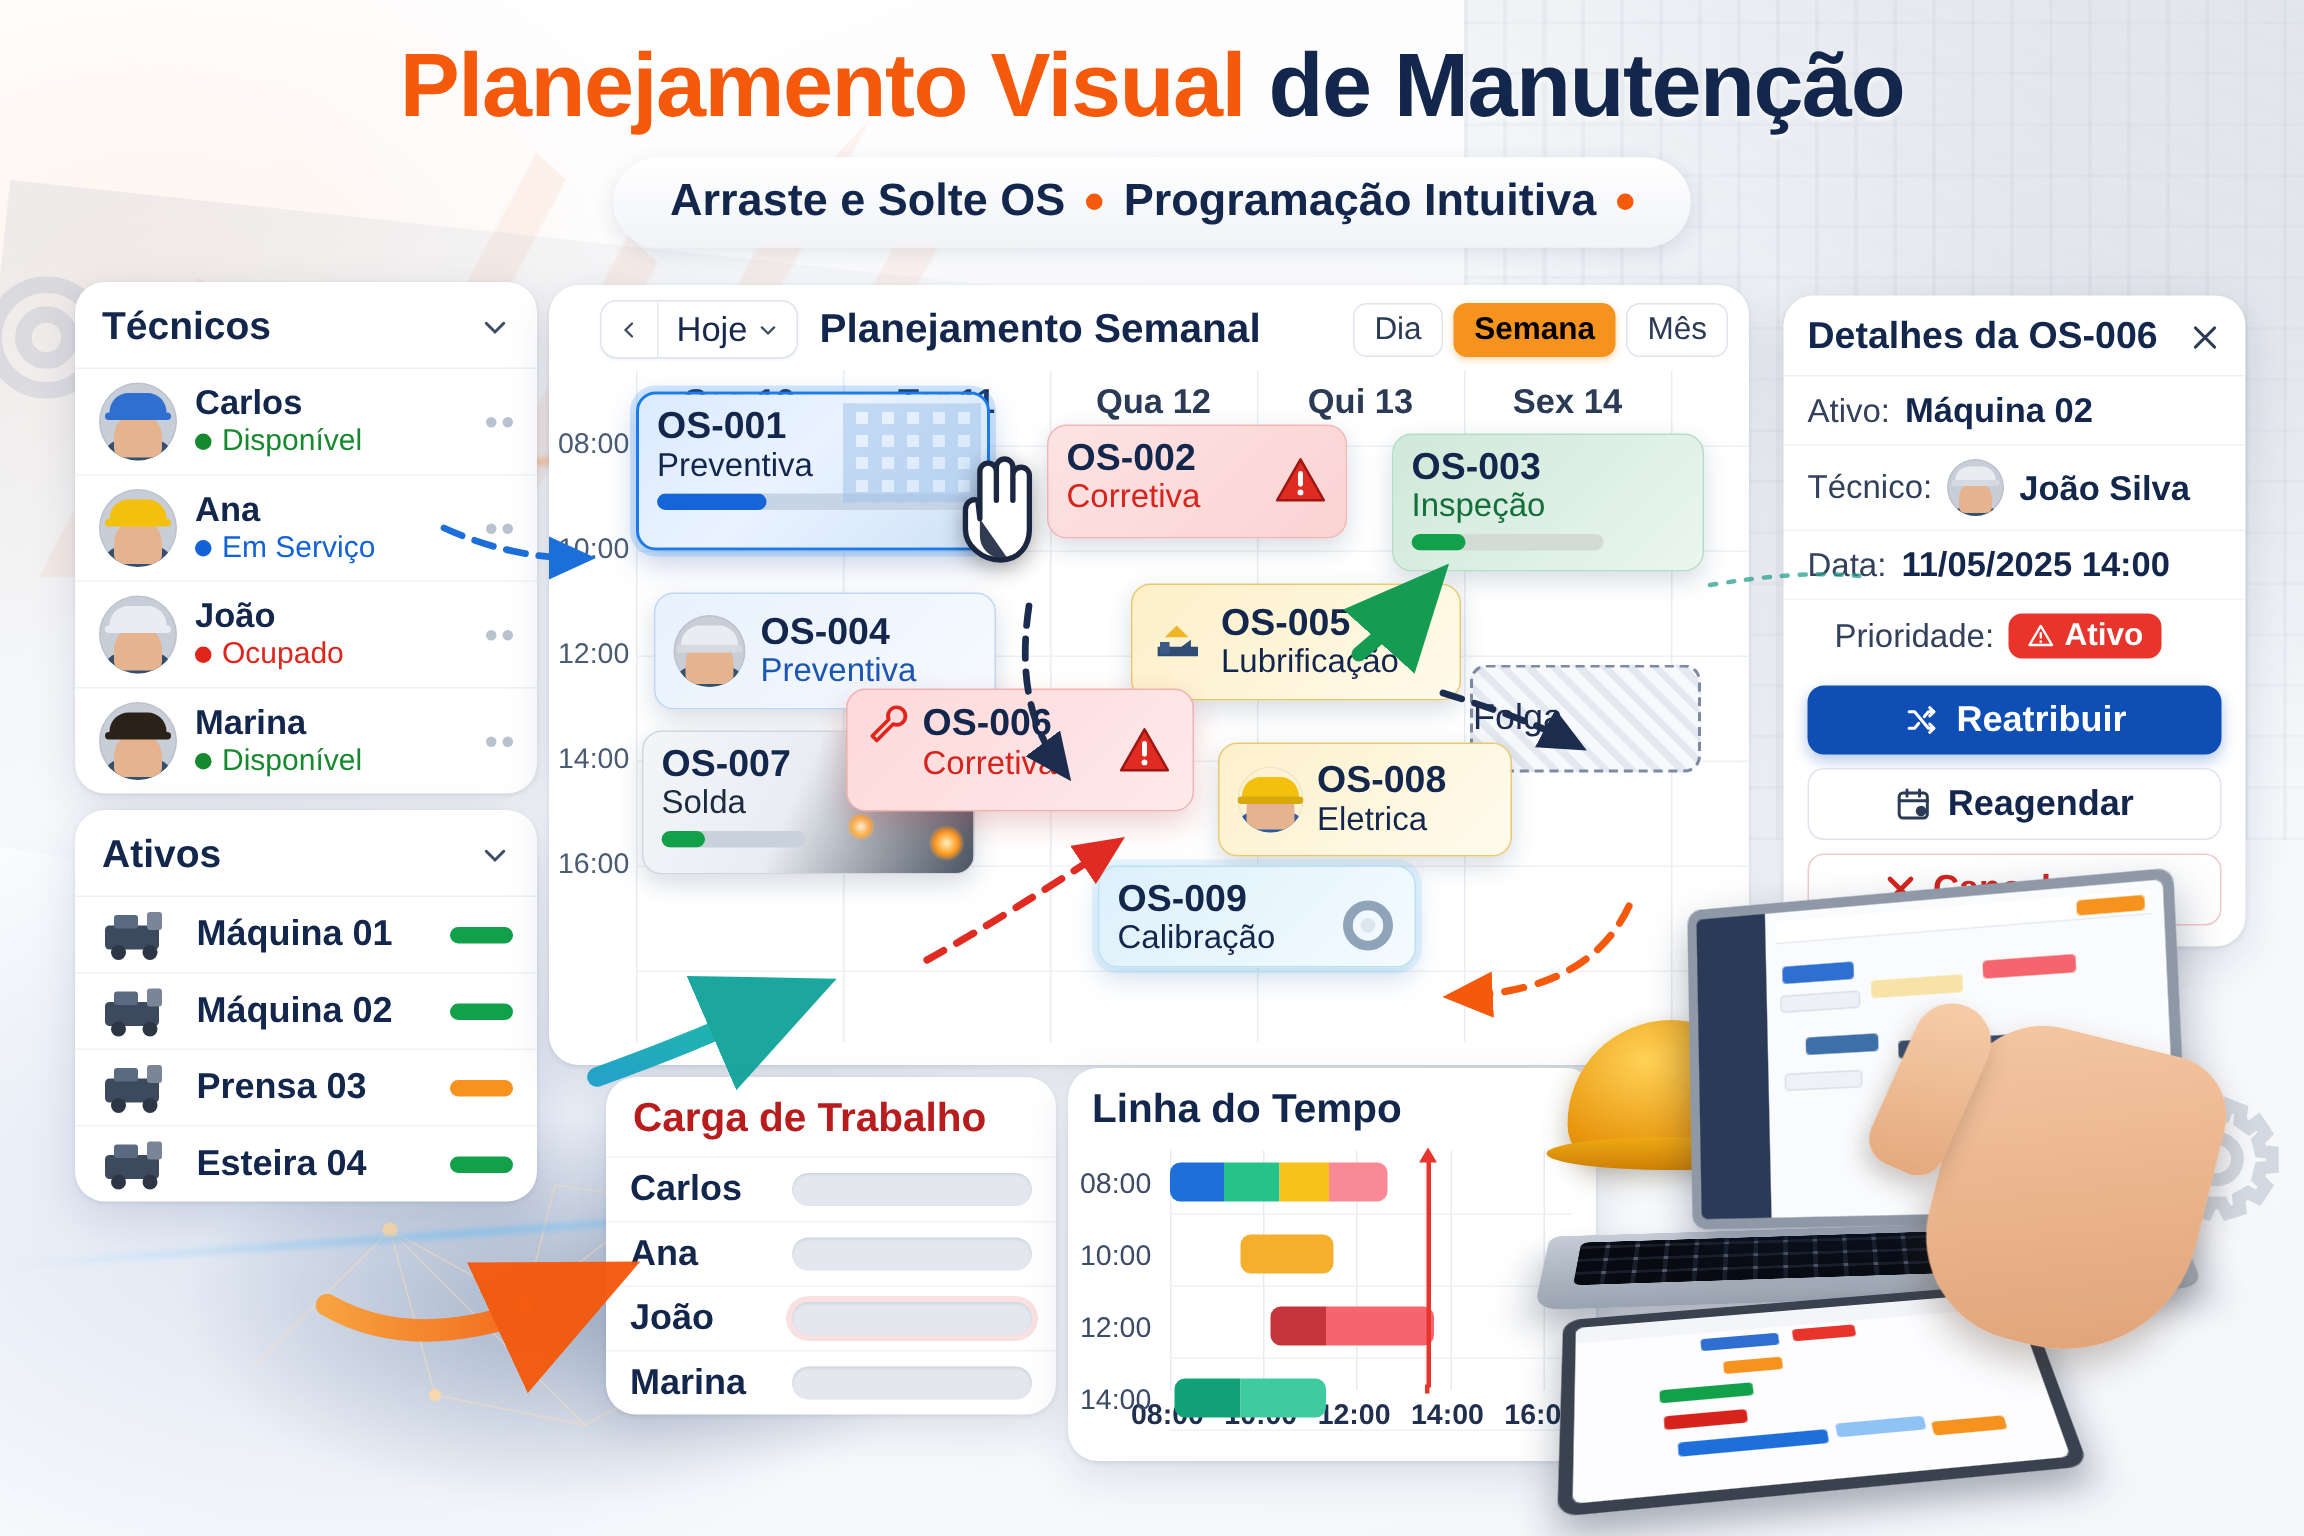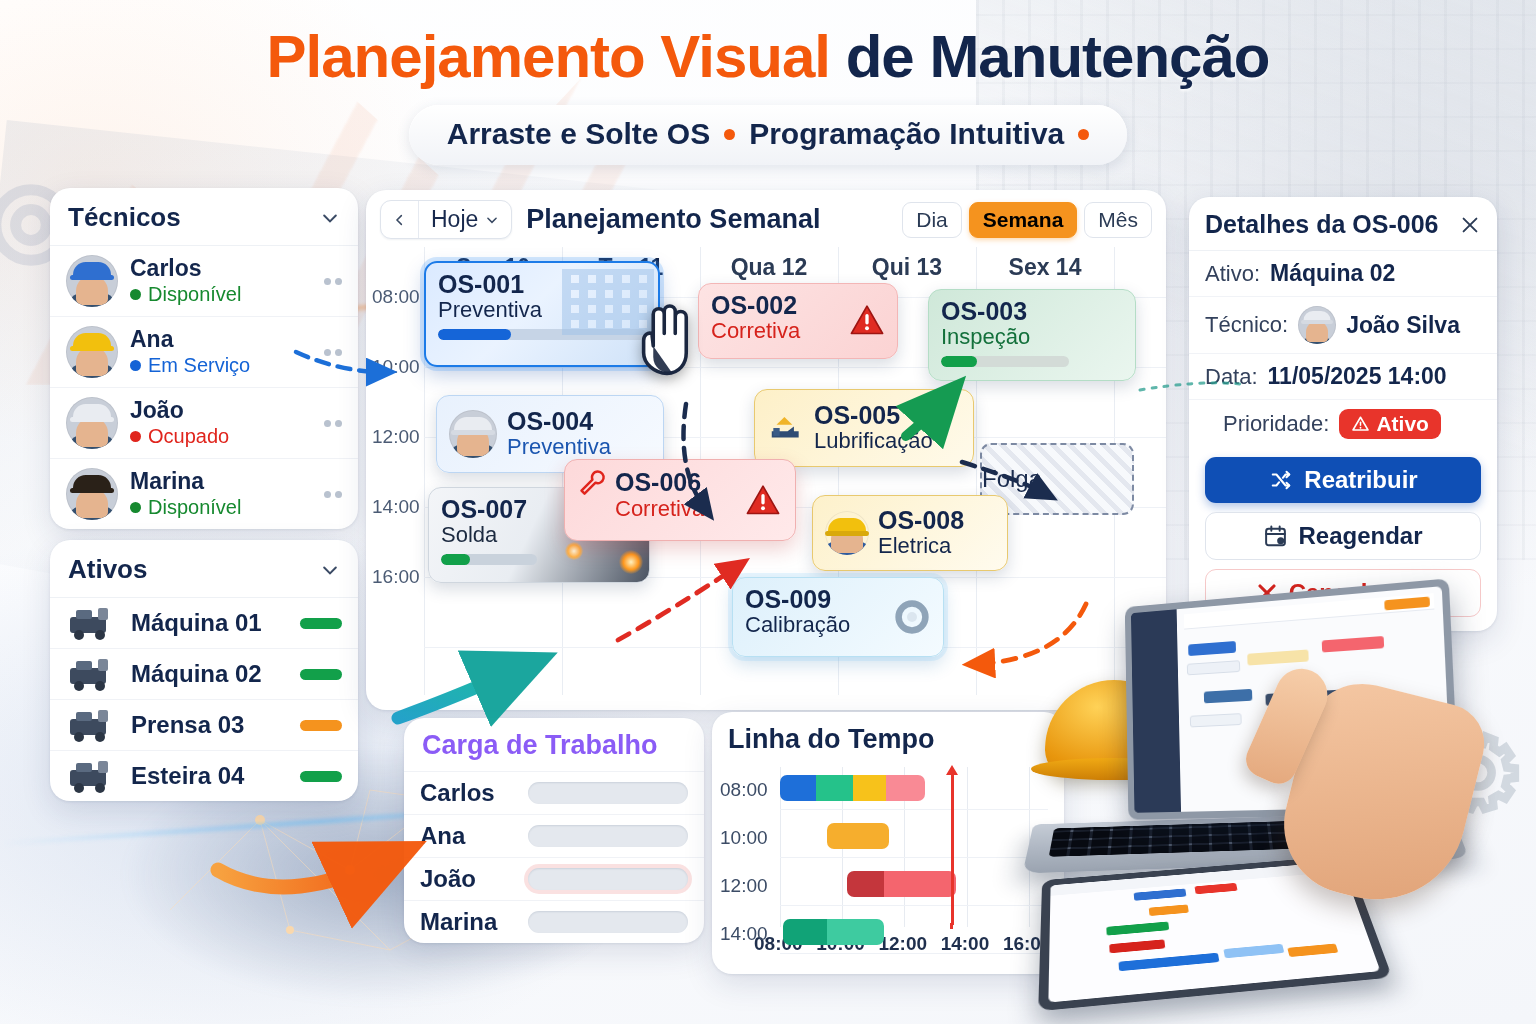--- a/index.html
+++ b/index.html
@@ -138,20 +138,21 @@
   .asset-pill { width:42px; height:11px; border-radius:6px; }
 
   
   #calendar {
     left:366px; top:190px; width:800px; height:520px;
     background:#ffffff;
   }
   .cal-toolbar {
     display:flex; align-items:center; gap:14px;
     padding:10px 14px 8px 14px;
+    margin-left:20px;
   }
   .today-group {
     display:flex; align-items:stretch; border:1px solid #dfe4ec; border-radius:11px;
     overflow:hidden; background:#fff; box-shadow:0 1px 2px rgba(30,50,90,.07);
   }
   .nav-prev { padding:5px 11px; display:flex; align-items:center; color:#3a4a63; font-size:22px; border-right:1px solid #e6eaf1; }
   .today-btn { padding:5px 12px; display:flex; align-items:center; gap:7px; font-size:23px; color:#18294d; font-weight:500; }
   .cal-title { font-size:27px; font-weight:800; color:#13264C; flex:1; }
   .view-group { display:flex; gap:7px; }
   .vbtn {
@@ -214,21 +215,21 @@
     display:flex; align-items:center; justify-content:center; gap:10px;
     margin:9px 16px 0; padding:9px 0; border-radius:11px;
     font-size:24px; font-weight:700;
   }
   .btn-primary { background:#0F4FB5; color:#fff; box-shadow:0 4px 10px rgba(15,79,181,.32); }
   .btn-ghost { background:#fff; border:1px solid #dfe4ec; color:#13264C; }
   .btn-danger { background:#fff; border:1px solid #f6c9c9; color:#D6231C; }
 
   
   #workload { left:404px; top:718px; width:300px; }
-  .wl-title { font-size:27px; font-weight:800; color:#8b5cf6; padding:12px 18px 10px; }
+  .wl-title { font-size:27px; font-weight:800; color:#b91c1c; padding:12px 18px 10px; }
   .wl-row { display:flex; align-items:center; gap:12px; padding:7px 16px; border-top:1px solid #f0f2f6; }
   .wl-name { width:96px; font-size:24px; font-weight:600; color:#13264C; }
   .wl-track {
     flex:1; height:22px; border-radius:12px; background:#e4e8ee;
     box-shadow: inset 0 1px 2px rgba(40,60,100,.13);
     overflow:hidden; position:relative;
   }
   .wl-fill { height:100%; border-radius:12px; }
 
   
@@ -652,21 +653,21 @@
           <span class="face"></span>
         <span class="hat" style="background:#F2C00D;"></span>
           <span class="brim" style="background:#d9a90b;"></span>
       </div>
       <div>
         <div class="os-id">OS-008</div>
         <div class="os-type" style="color:#13264C;">Eletrica</div>
       </div>
     </div>
 
-    <div class="os-card" style="left:366px; top:330px; width:212px; height:80px;
+    <div class="os-card" style="left:366px; top:330px; width:212px; height:68px;
                 background:linear-gradient(135deg,#ddf0fb,#f4fbff); border:1.5px solid #b7e0f3;
                 box-shadow:0 0 0 4px rgba(120,200,250,.18), 0 8px 18px rgba(30,110,170,.2);">
       <div class="os-id">OS-009</div>
       <div class="os-type" style="color:#13264C;">Calibração</div>
       <svg width="46" height="46" viewBox="0 0 24 24" style="position:absolute; right:8px; top:16px;">
         <circle cx="12" cy="12" r="7" fill="none" stroke="#8fa4b8" stroke-width="3.4"></circle>
         <circle cx="12" cy="12" r="2.6" fill="#dbe6ef"></circle>
       </svg>
     </div>
 

